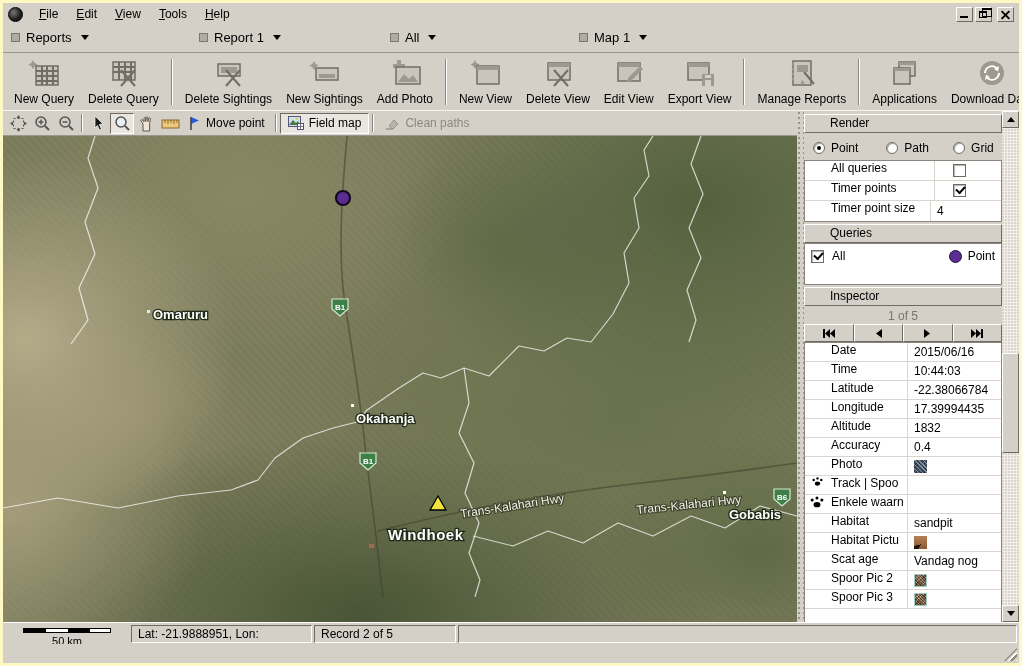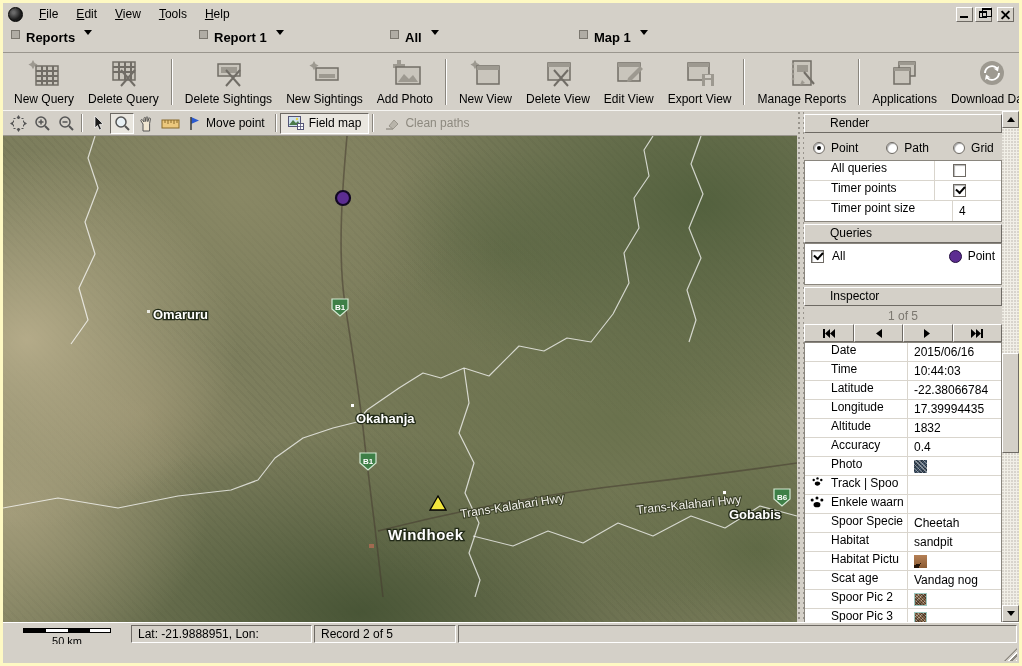--- a/index.html
+++ b/index.html
@@ -26,22 +26,22 @@
   .glyph-min { position:absolute; left:3px; bottom:3px; width:8px; height:2px; background:#000; }
   .glyph-rest { position:absolute; left:3px; top:3px; width:8px; height:7px; border:1px solid #000; border-top-width:2px; background:#d4d0c8; }
   .glyph-rest::before { content:""; position:absolute; left:2px; top:-5px; width:8px; height:6px; border:1px solid #000; border-top-width:2px; }
   .glyph-x { position:absolute; inset:0; }
   .glyph-x::before,.glyph-x::after { content:""; position:absolute; left:2px; top:6px; width:11px; height:2px; background:#000; }
   .glyph-x::before { transform:rotate(45deg);} .glyph-x::after { transform:rotate(-45deg);}
 
   
   .selbar { position:absolute; left:0; top:22px; right:0; height:28px;
     background:#d4d0c8; border-bottom:1px solid #9a968e; }
-  .sel-item { position:absolute; top:5px; display:flex; gap:6px;
-    font-weight:bold; font-size:13px; cursor:default; }
+  .sel-item { position:absolute; top:5px; display:flex; align-items:center; gap:6px;
+    font-weight:normal; font-size:13px; cursor:default; }
   .sq-icon { width:9px; height:9px; background:#b0aca4; border:1px solid #7b776f; }
   .dd-arrow { width:0; height:0; border-left:4px solid transparent; border-right:4px solid transparent;
     border-top:5px solid #000; margin-left:3px; }
 
   
   .toolbar { position:absolute; left:0; top:50px; right:0; height:58px;
     display:flex; align-items:stretch; padding:3px 0 2px 4px; background:#d4d0c8;
     border-bottom:1px solid #f5f4f1; }
   .tb-btn { display:flex; flex-direction:column; align-items:center; justify-content:flex-end;
     padding:2px 7px; gap:2px; cursor:default; }
@@ -467,21 +467,21 @@
         </div>
         <div class="prow" style="height:20px">
           <div class="plabel" style="width:130px">
                 <span>Timer points</span>
               </div>
           <div class="pvalue">
                 <span class="checkbox checked" style="margin-left:12px"></span>
               </div>
         </div>
         <div class="prow" style="height:20px; border-bottom:none">
-          <div class="plabel" style="width:148px">
+          <div class="plabel" style="width:126px">
                 <span>Timer point size</span>
               </div>
           <div class="pvalue">
                 <span>4</span>
               </div>
         </div>
       </div>
 
       <div class="panel-header out" style="top:113px">
         <span>Queries</span>
@@ -605,28 +605,20 @@
                   <circle cx="9.3" cy="4" r="1.2"></circle>
             </svg>
             <span>Enkele waarn</span>
           </div>
           <div class="pvalue">
                 <span></span>
               </div>
         </div>
         <div class="prow">
           <div class="plabel">
-                <span>Spoor Specie</span>
-              </div>
-          <div class="pvalue">
-                <span>Cheetah</span>
-              </div>
-        </div>
-        <div class="prow">
-          <div class="plabel">
                 <span>Habitat</span>
               </div>
           <div class="pvalue">
                 <span>sandpit</span>
               </div>
         </div>
         <div class="prow">
           <div class="plabel">
                 <span>Habitat Pictu</span>
               </div>

